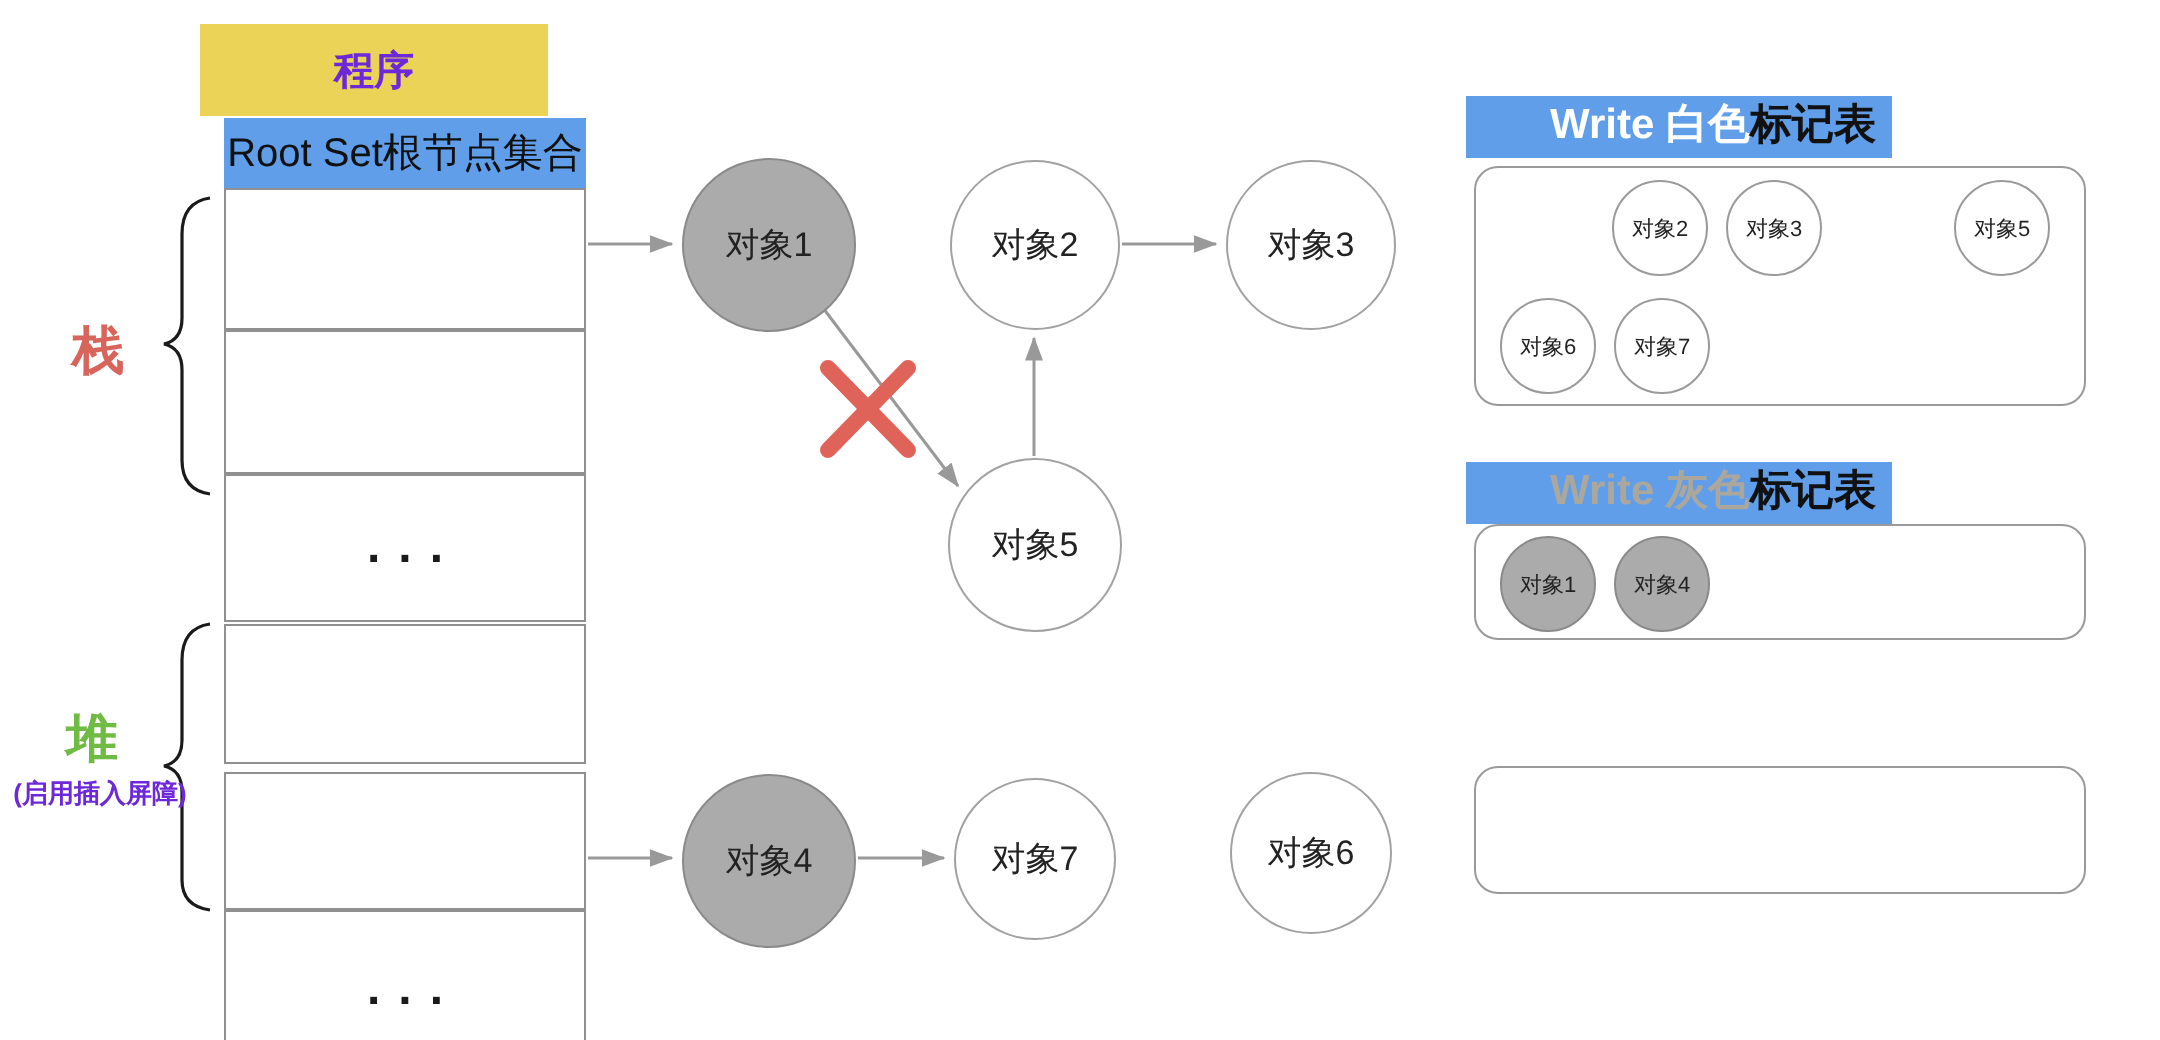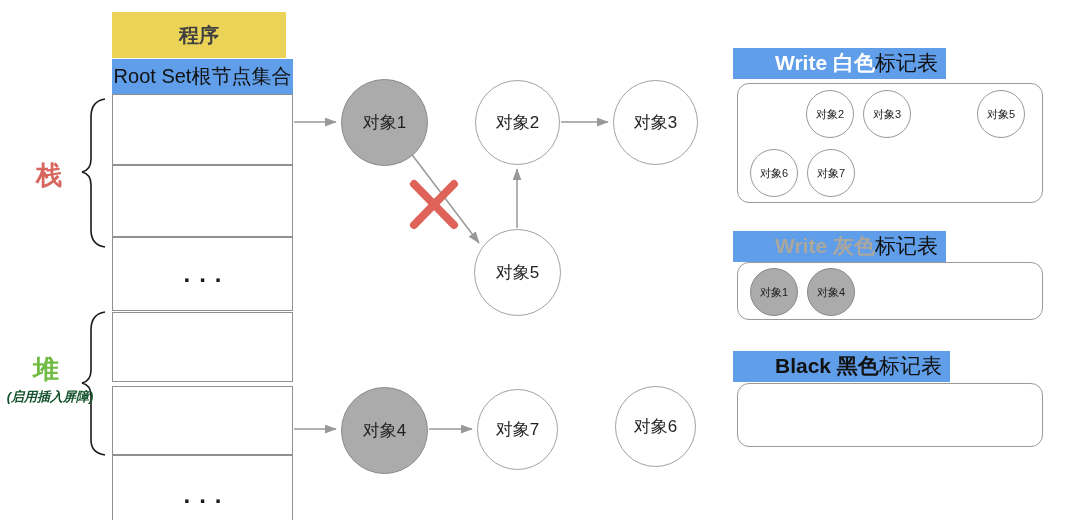--- a/index.html
+++ b/index.html
@@ -6,35 +6,35 @@
   .canvas {
     position:relative; width:1080px; height:520px; overflow:hidden;
     font-family:"Liberation Sans","DejaVu Sans",sans-serif; background:#fff;
   }
   .overlay { position:absolute; left:0; top:0; width:1080px; height:520px; pointer-events:none; }
 
   
   .cell { position:absolute; left:112px; width:181px; box-sizing:border-box;
           display:flex; align-items:center; justify-content:center; }
   .cell.bordered { border:1px solid #909090; background:#fff; }
-  .cell-program { left:112px; top:12px; width:174px; height:46px; background:#EBD357;
-                  color:#404040; font-weight:bold; font-size:20px; }
+  .cell-program { left:100px; top:12px; width:174px; height:46px; background:#EBD357;
+                  color:#6d28d9; font-weight:bold; font-size:20px; }
   .cell-rootset { top:59px; height:35px; background:#609EE9; color:#111; font-size:20px; }
   .cell-red1 { top:94px;  height:71px; background:#D8655C; }
   .cell-red2 { top:165px; height:72px; background:#D8655C; }
   .cell-white1 { top:237px; height:74px; }
   .cell-green1 { top:312px; height:70px; background:#7DBF4E; }
   .cell-green2 { top:386px; height:69px; background:#7DBF4E; }
   .cell-white2 { top:455px; height:80px; }
   .dots { font-size:24px; font-weight:bold; color:#1a1a1a; letter-spacing:9px; text-indent:9px; line-height:1; }
 
   .side-label { position:absolute; font-weight:bold; }
   .label-stack { left:36px; top:158px; color:#D8655C; font-size:26px; }
   .label-heap  { left:33px; top:352px; color:#6FBB43; font-size:26px; }
-  .label-heap-note { left:2px; top:388px; color:#14532d; font-size:13px; width:96px; text-align:center;font-style:italic; }
+  .label-heap-note { left:2px; top:388px; color:#6d28d9; font-size:13px; width:96px; text-align:center; }
 
   
   .node { position:absolute; border-radius:50%; background:#fff; border:1.5px solid #a2a2a2;
           box-sizing:border-box; display:flex; align-items:center; justify-content:center;
           font-size:17px; color:#222; }
   .node.gray { background:#ABABAB; border-color:#8a8a8a; }
   .n-obj1 { left:341px; top:79px;  width:87px; height:87px; }
   .n-obj2 { left:475px; top:80px;  width:85px; height:85px; }
   .n-obj3 { left:613px; top:80px;  width:85px; height:85px; }
   .n-obj5 { left:474px; top:229px; width:87px; height:87px; }
@@ -42,21 +42,21 @@
   .n-obj7 { left:477px; top:389px; width:81px; height:81px; }
   .n-obj6 { left:615px; top:386px; width:81px; height:81px; }
 
   
   .panel-header { position:absolute; left:733px; background:#609EE9; padding:2px 8px 3px 6px;
                   font-size:21px; white-space:nowrap; line-height:1.25; }
   .panel-header .accent { font-weight:bold;margin-left:36px; }
   .ph-white { top:48px; }  .ph-white .accent { color:#fff; }
   .ph-grey  { top:231px; } .ph-grey .accent { color:#ABA79C; }
   .ph-black { top:351px; } .ph-black .accent { color:#111; }
-  .panel-header .rest { color:#111; font-weight:normal; }
+  .panel-header .rest { color:#111; font-weight:bold; }
 
   .panel-box { position:absolute; left:737px; width:306px; box-sizing:border-box;
                background:#fff; border:1.5px solid #9a9a9a; border-radius:12px; }
   .pb-white { top:83px;  height:120px; }
   .pb-grey  { top:262px; height:58px; }
   .pb-black { top:383px; height:64px; }
 
   .mini-node { position:absolute; width:48px; height:48px; border-radius:50%;
                background:#fff; border:1px solid #9a9a9a; box-sizing:border-box;
                display:flex; align-items:center; justify-content:center;
@@ -127,18 +127,15 @@
   </div>
 
   <div class="panel-header ph-grey">
     <span class="accent">Write 灰色</span><span class="rest">标记表</span>
   </div>
   <div class="panel-box pb-grey">
     <div class="mini-node gray" style="left:12px; top:5px;">对象1</div>
     <div class="mini-node gray" style="left:69px; top:5px;">对象4</div>
   </div>
 
-  <div class="panel-header ph-black">
-    <span class="accent">Black 黑色</span><span class="rest">标记表</span>
-  </div>
   <div class="panel-box pb-black"></div>
 
 </div>
 
 </body></html>

